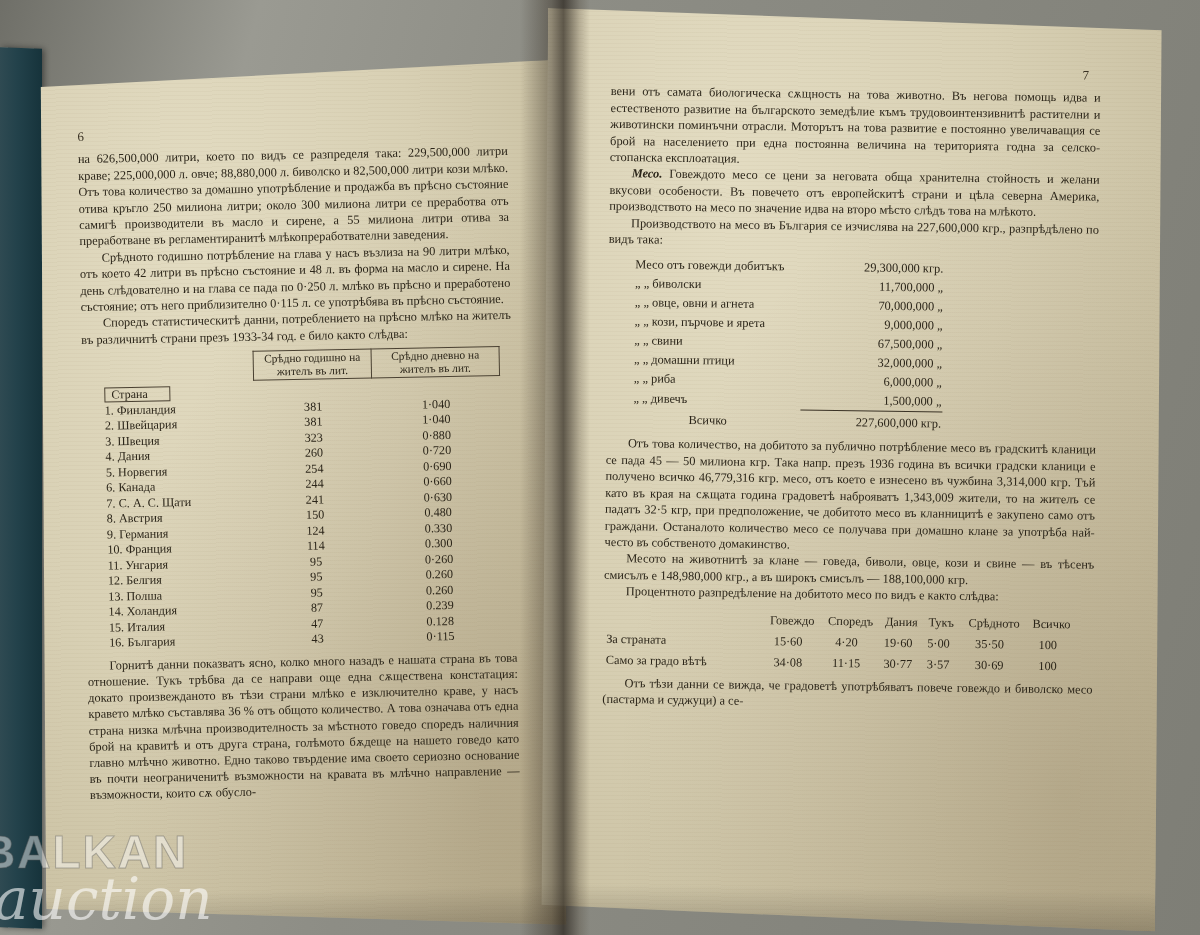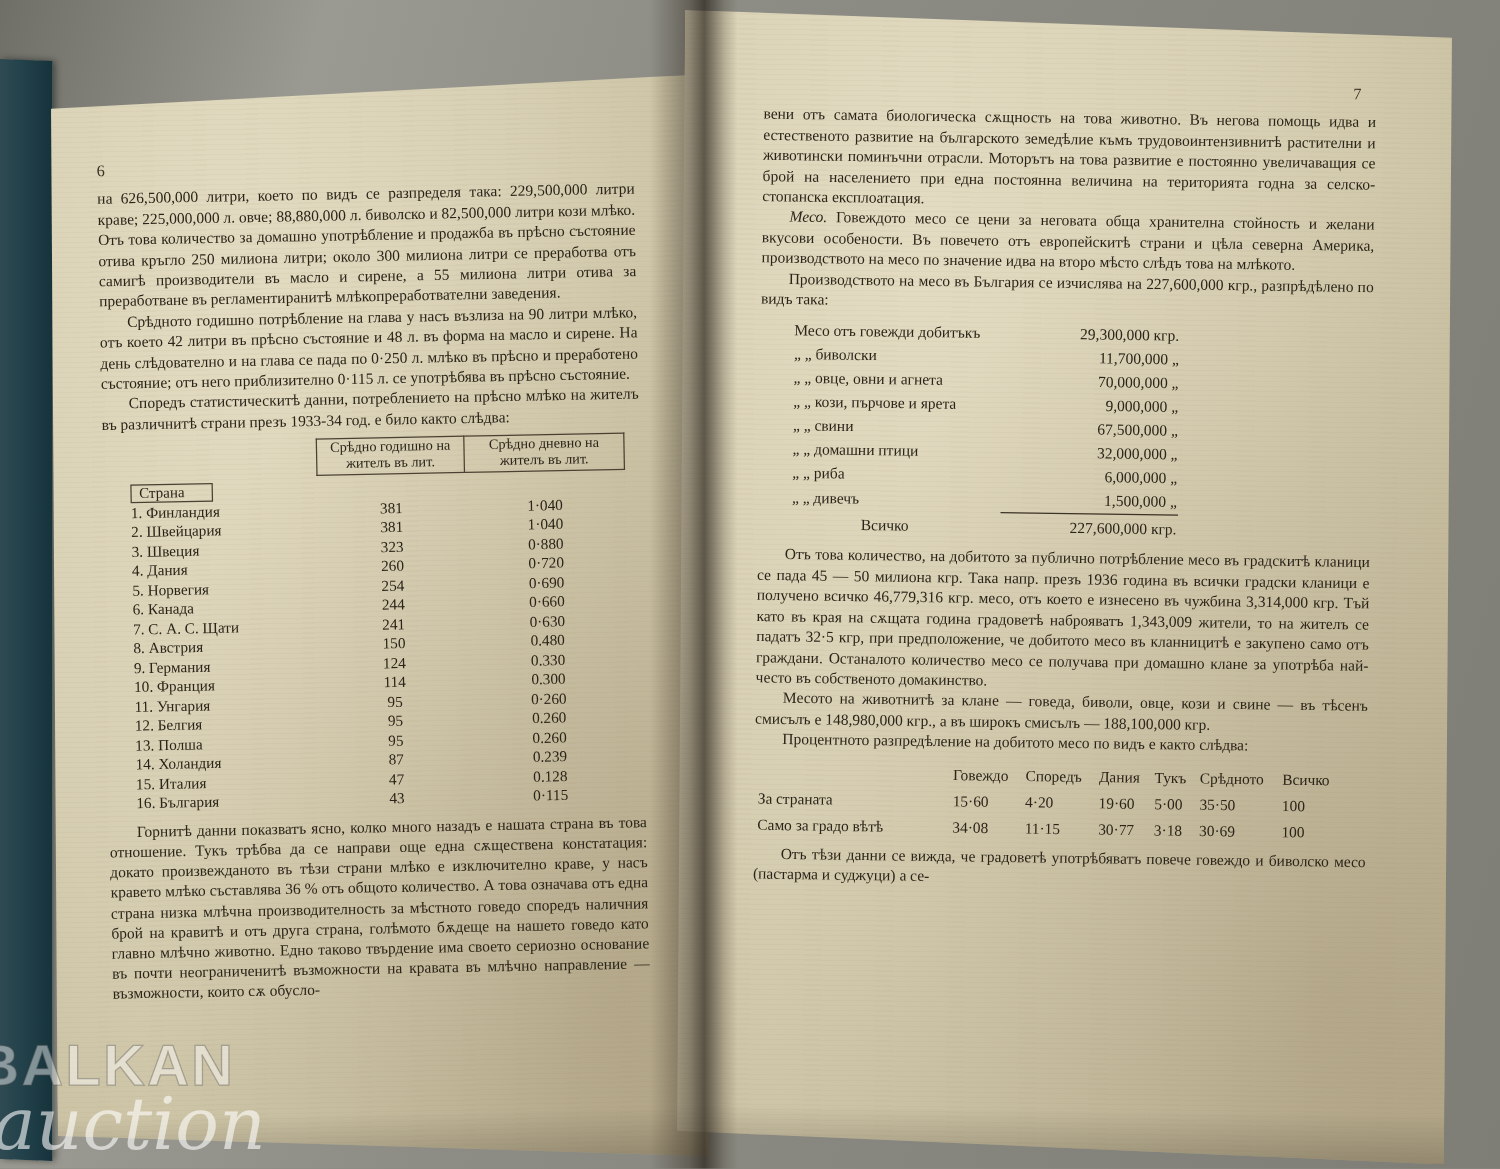--- a/index.html
+++ b/index.html
@@ -103,21 +103,21 @@
 
   p.para {
     margin: 0 0 0 0;
     text-indent: 22px;
   }
   p.nonindent { text-indent: 0; }
   .tight { line-height: 16.2px; }
 
   .sp { margin-top: 7px; }
 
-  em.it { font-style: italic; font-weight: 400; }
+  em.it { font-style: italic; font-weight: 700; }
 
   
   table.tbl {
     border-collapse: collapse;
     font-size: 12.2px;
     line-height: 15.5px;
     color: #2b2519;
   }
   #milk-table { margin: 6px 0 6px 18px; width: 400px; }
   #milk-table th {
@@ -141,22 +141,22 @@
     font-size: 12px;
   }
 
   #meat-table { margin: 8px 0 6px 26px; font-size: 12.4px; line-height: 17px; }
   #meat-table td.lbl { text-align: left; padding-right: 18px; white-space: nowrap; }
   #meat-table td.qty { text-align: right; width: 140px; white-space: nowrap; }
   #meat-table tr.total td { padding-top: 3px; }
   #meat-table td.rule { border-top: 1.4px solid #3b3326; }
 
   #pct-table { margin: 8px 0 4px 0; font-size: 12.3px; line-height: 21px; width: 470px; }
-  #pct-table th { font-weight: normal; text-align: left; padding: 0 3px; }
-  #pct-table td { padding: 0 3px; }
+  #pct-table th { font-weight: normal; text-align: right; padding: 0 3px; }
+  #pct-table td { text-align: center; padding: 0 3px; }
   #pct-table td.rowlbl, #pct-table th.rowlbl { text-align: left; width: 150px; }
 
   
   #watermark {
     position: absolute;
     left: -18px;
     bottom: 10px;
     z-index: 9;
     pointer-events: none;
     opacity: .82;
@@ -389,21 +389,21 @@
               <td>19·60</td>
               <td>5·00</td>
               <td>35·50</td>
               <td>100</td>
             </tr>
             <tr>
               <td class="rowlbl">Само за градо вѣтѣ</td>
               <td>34·08</td>
               <td>11·15</td>
               <td>30·77</td>
-              <td>3·18</td>
+              <td>3·57</td>
               <td>30·69</td>
               <td>100</td>
             </tr>
           </tbody>
       </table>
 
       <p class="para sp">Отъ тѣзи данни се вижда, че градоветѣ употрѣбяватъ повече говеждо и биволско месо (пастарма и суджуци) а се-</p>
     </div>
     <div class="edge-shadow-bottom"></div>
   </div>

